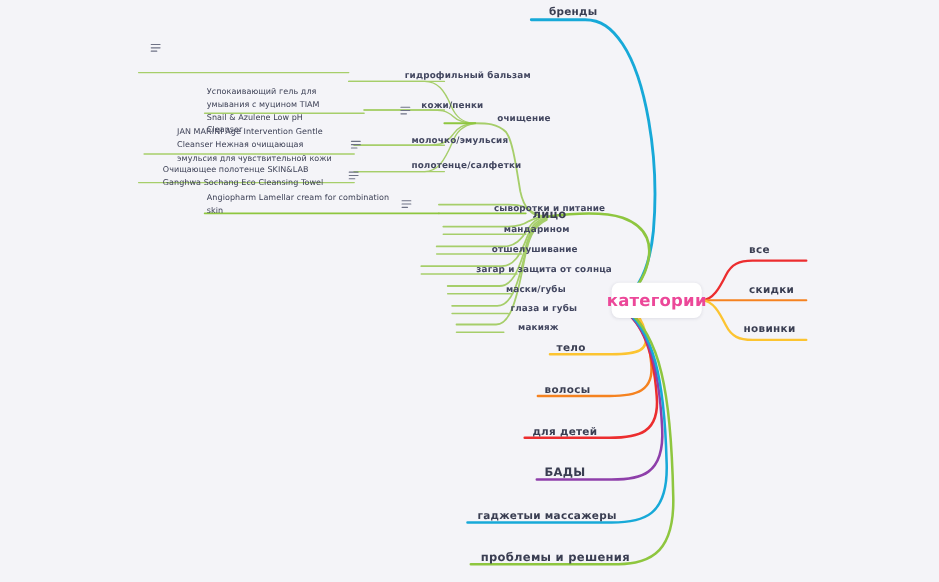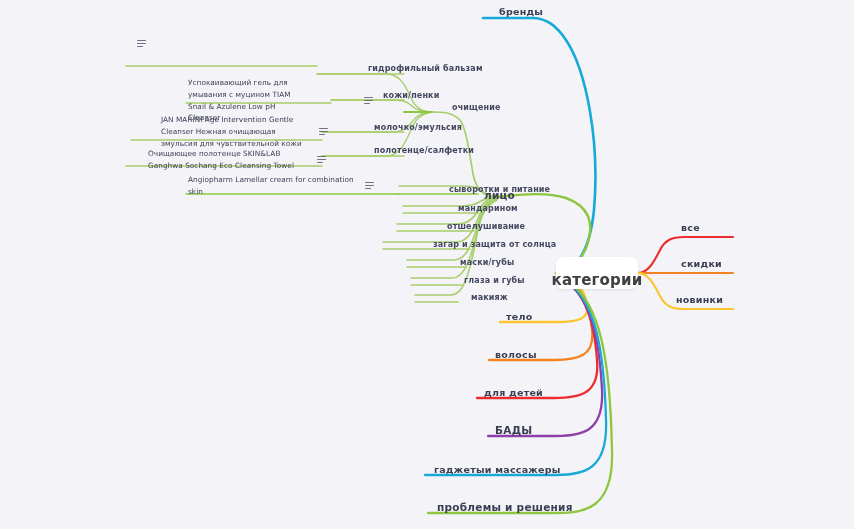--- a/index.html
+++ b/index.html
@@ -31,25 +31,25 @@
     line-height: 1.32;
     white-space: nowrap;
   }
   
   .root {
     position: absolute;
     background: #ffffff;
     border-radius: 7px;
     box-shadow: 0 1px 3px rgba(40,40,70,0.10);
     display: flex;
-    align-items: flex-end;
+    align-items: center;
     justify-content: center;
     font-size: 15px;
     font-weight: 700;
-    color: #404040;
+    color: #ec4899;
     letter-spacing: 0.2px;
   }
   
   .lvl1 {
     font-size: 9.5px;
     font-weight: 700;
     letter-spacing: 0.25px;
     color: #3a3e52;
   }
   .lvl1.big {

